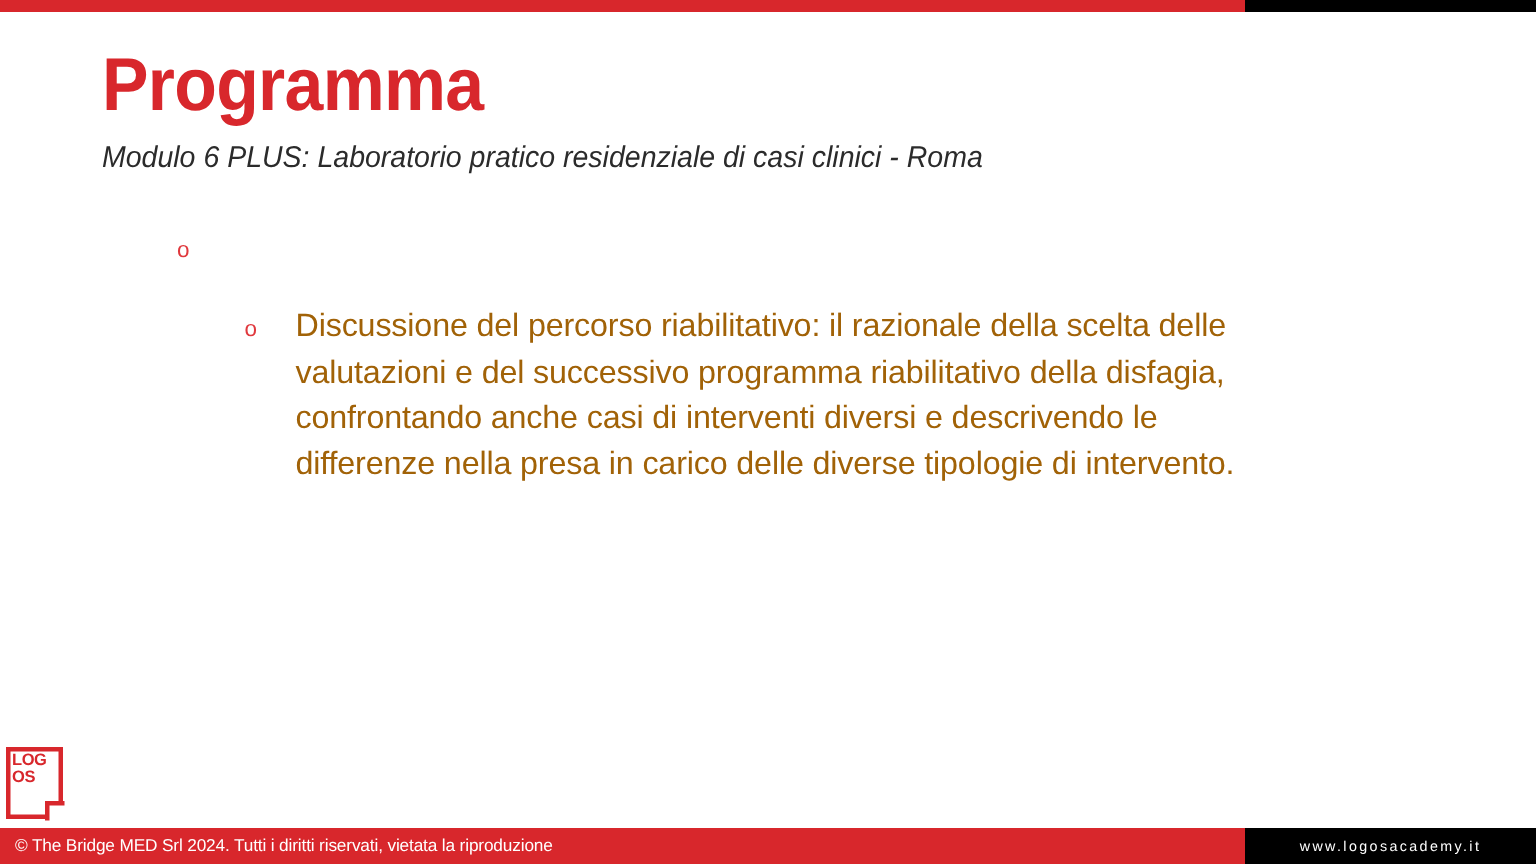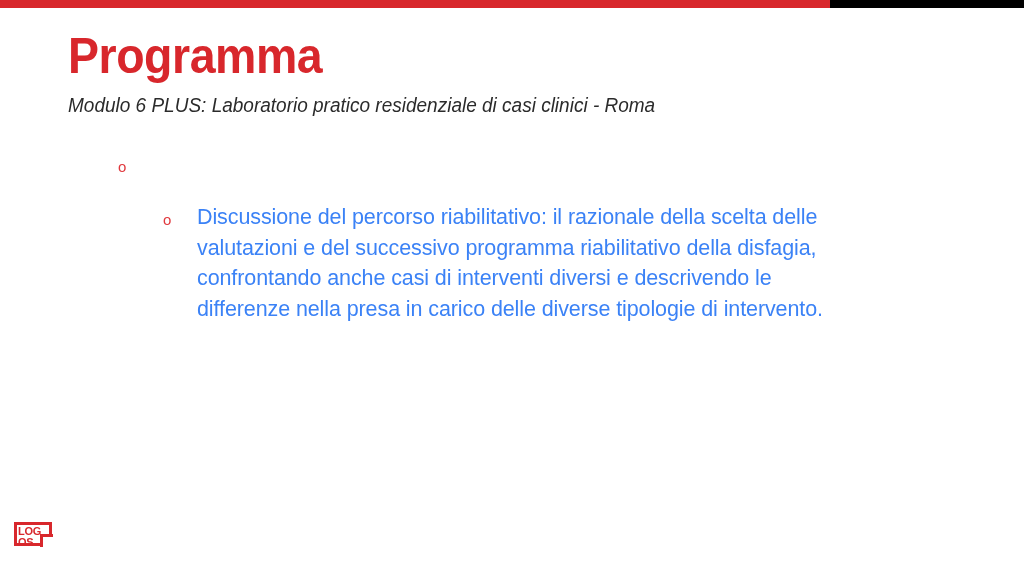--- a/index.html
+++ b/index.html
@@ -111,33 +111,33 @@
     font-weight: bold;
     color: #0d0d0d;
     line-height: 1.42;
     letter-spacing: -0.15px;
     margin: 0;
   }
   .bullet-text-l2 {
     font-family: "Liberation Sans", sans-serif;
     font-size: 21.5px;
     font-weight: normal;
-    color: #3b82f6;
+    color: #a16207;
     line-height: 1.42;
     letter-spacing: -0.1px;
     margin: 0;
   }
 
   
   .logo {
     position: absolute;
-    left: 14px;
+    left: 4px;
     bottom: 30px;
     width: 38px;
-    height: 24px;
+    height: 48px;
   }
   .logo-frame {
     position: absolute;
     inset: 0;
     border: 3px solid #d8272c;
     box-sizing: border-box;
   }
   .logo-notch {
     position: absolute;
     right: -1px;
@@ -232,13 +232,19 @@
 <div class="logo">
   <div class="logo-frame"></div>
   <div class="logo-text">
     <span>LOG</span>
     <span>OS</span>
   </div>
   <div class="logo-notch"></div>
 </div>
 
 <div class="footer">
+  <div class="footer-left">
+    <span class="footer-left-text">© The Bridge MED Srl 2024. Tutti i diritti riservati, vietata la riproduzione</span>
+  </div>
+  <div class="footer-right">
+    <span class="footer-right-text">www.logosacademy.it</span>
+  </div>
 </div>
 
 </body></html>

